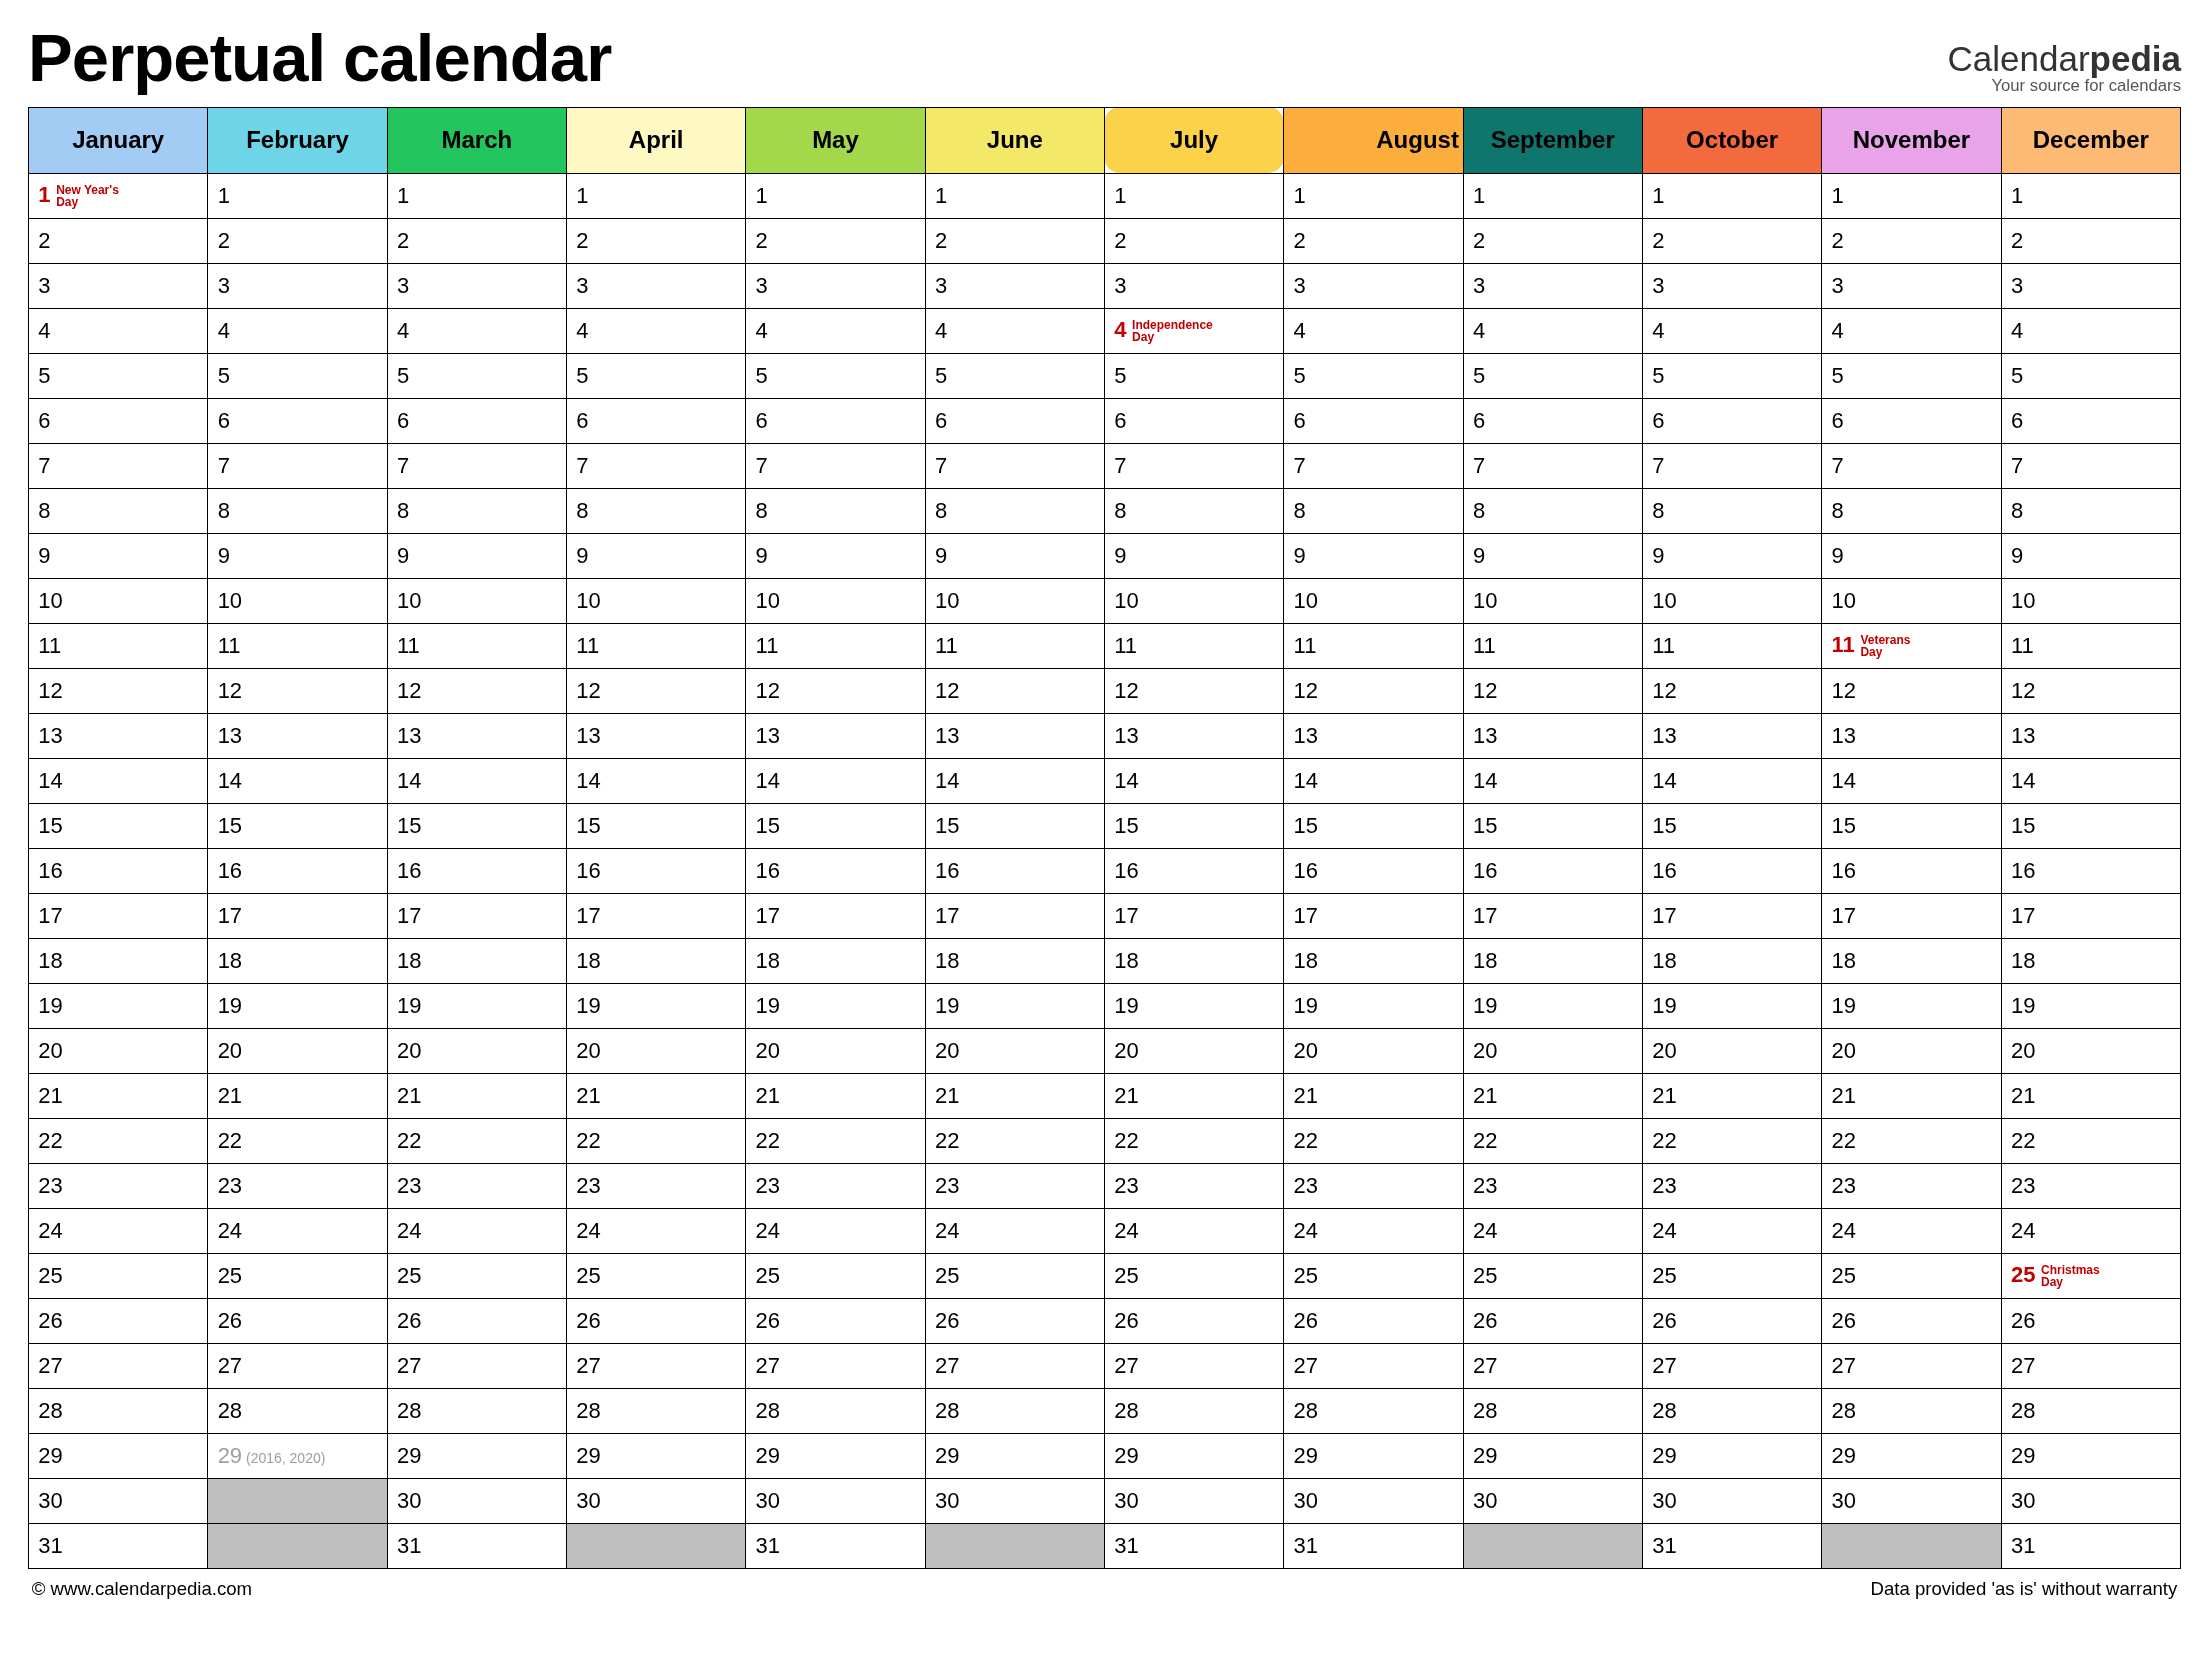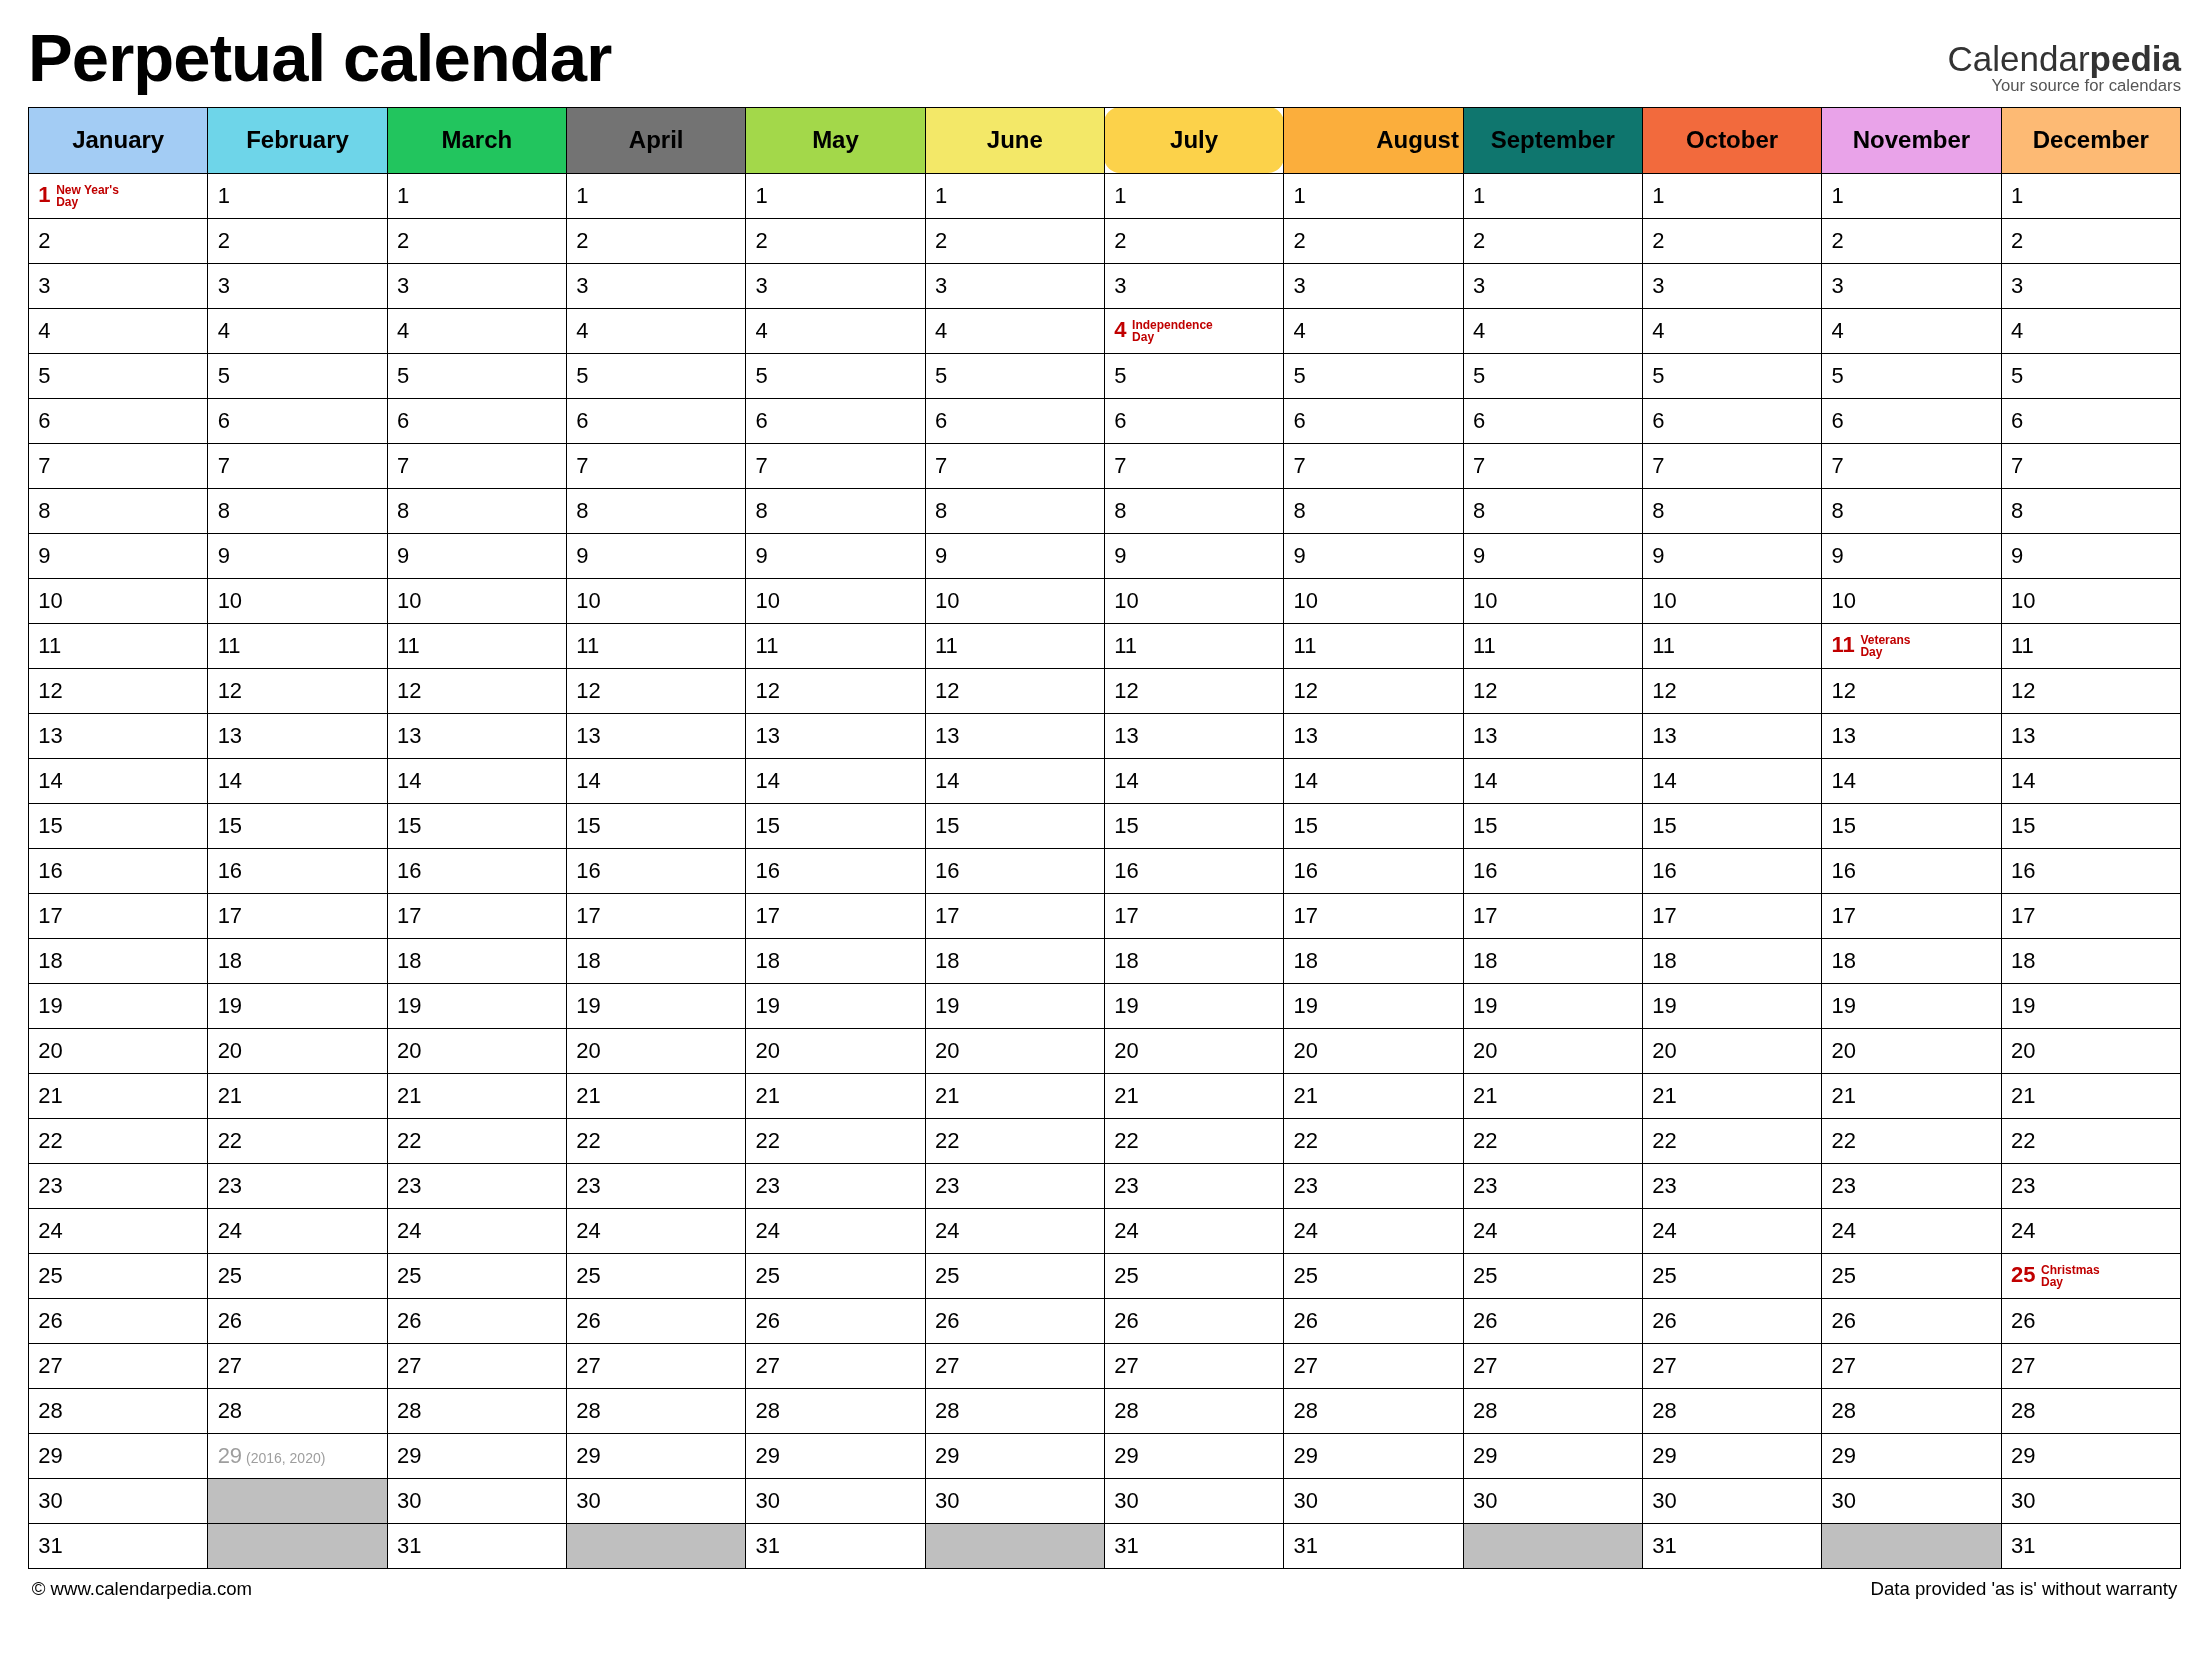--- a/index.html
+++ b/index.html
@@ -93,21 +93,21 @@
     <div class="brand-sub">Your source for calendars</div>
   </div>
 </div>
 
 <table class="cal">
   <thead>
       <tr id="hdr-row">
         <th style="background: rgb(163, 204, 244);"><span>January</span></th>
         <th style="background: rgb(110, 213, 233);"><span>February</span></th>
         <th style="background: #22c55e;"><span>March</span></th>
-        <th style="background: #737373;"><span>April</span></th>
+        <th style="background: #fef9c3;"><span>April</span></th>
         <th style="background: rgb(163, 216, 74);"><span>May</span></th>
         <th style="background: rgb(243, 232, 104);"><span>June</span></th>
         <th style="background: rgb(252, 210, 74); border-radius: 16px;"><span>July</span></th>
         <th style="background: rgb(251, 174, 60); text-align: right;"><span>August</span></th>
         <th style="background: #0f766e;"><span>September</span></th>
         <th style="background: rgb(242, 106, 61);"><span>October</span></th>
         <th style="background: rgb(233, 163, 233);"><span>November</span></th>
         <th style="background: #fdba74;"><span>December</span></th>
       </tr>
     </thead>

